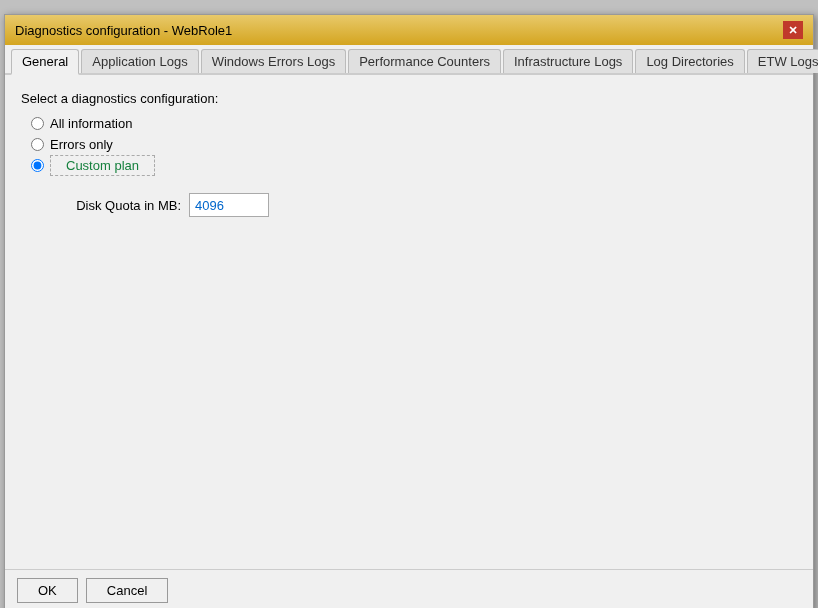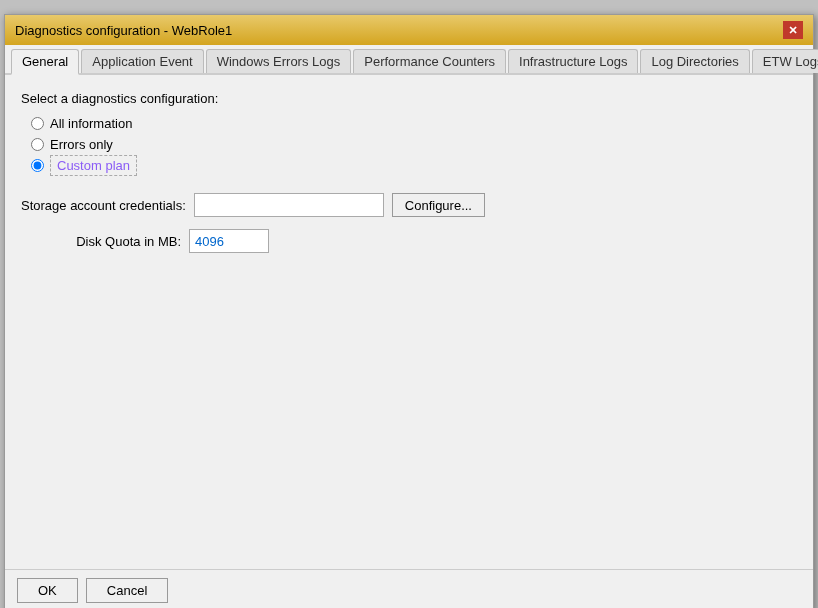--- a/index.html
+++ b/index.html
@@ -119,23 +119,23 @@
     .radio-item input[type="radio"] {
       margin: 0;
       cursor: pointer;
     }
 
     .radio-item label {
       cursor: pointer;
     }
 
     .custom-plan-label {
-      color: #8b5cf6;
+      color: #15803d;
       border: 1px dashed #aaa;
-      padding: 2px 6px;
+      padding: 2px 15px;
       flex: 1;
     }
 
     .form-row {
       display: flex;
       align-items: center;
       gap: 8px;
       margin-bottom: 12px;
     }
 
@@ -190,21 +190,21 @@
 
 <div class="dialog">
 
   <div class="title-bar">
     <span class="title-bar-text">Diagnostics configuration - WebRole1</span>
     <button class="close-btn">✕</button>
   </div>
 
   <div class="tabs-container">
     <div class="tab active">General</div>
-    <div class="tab">Application Event</div>
+    <div class="tab">Application Logs</div>
     <div class="tab">Windows Errors Logs</div>
     <div class="tab">Performance Counters</div>
     <div class="tab">Infrastructure Logs</div>
     <div class="tab">Log Directories</div>
     <div class="tab">ETW Logs</div>
 
   </div>
 
   <div class="content">
     <div class="section-label">Select a diagnostics configuration:</div>
@@ -219,25 +219,20 @@
         <label for="errors-only">Errors only</label>
       </div>
       <div class="radio-item">
         <input type="radio" id="custom-plan" name="diag-config" checked="" style="">
         <label for="custom-plan">
           <span class="custom-plan-label">Custom plan</span>
         </label>
       </div>
     </div>
 
-    <div class="form-row">
-      <span class="form-label">Storage account credentials:</span>
-      <input type="text" class="form-input storage-input" style="">
-      <button class="configure-btn">Configure...</button>
-    </div>
 
     <div class="form-row">
       <span class="form-label">Disk Quota in MB:</span>
       <input type="text" class="form-input disk-input" value="4096" style="color: rgb(0, 102, 204);">
     </div>
   </div>
 
   <div class="footer">
     <button class="footer-btn">OK</button>
     <button class="footer-btn">Cancel</button>

